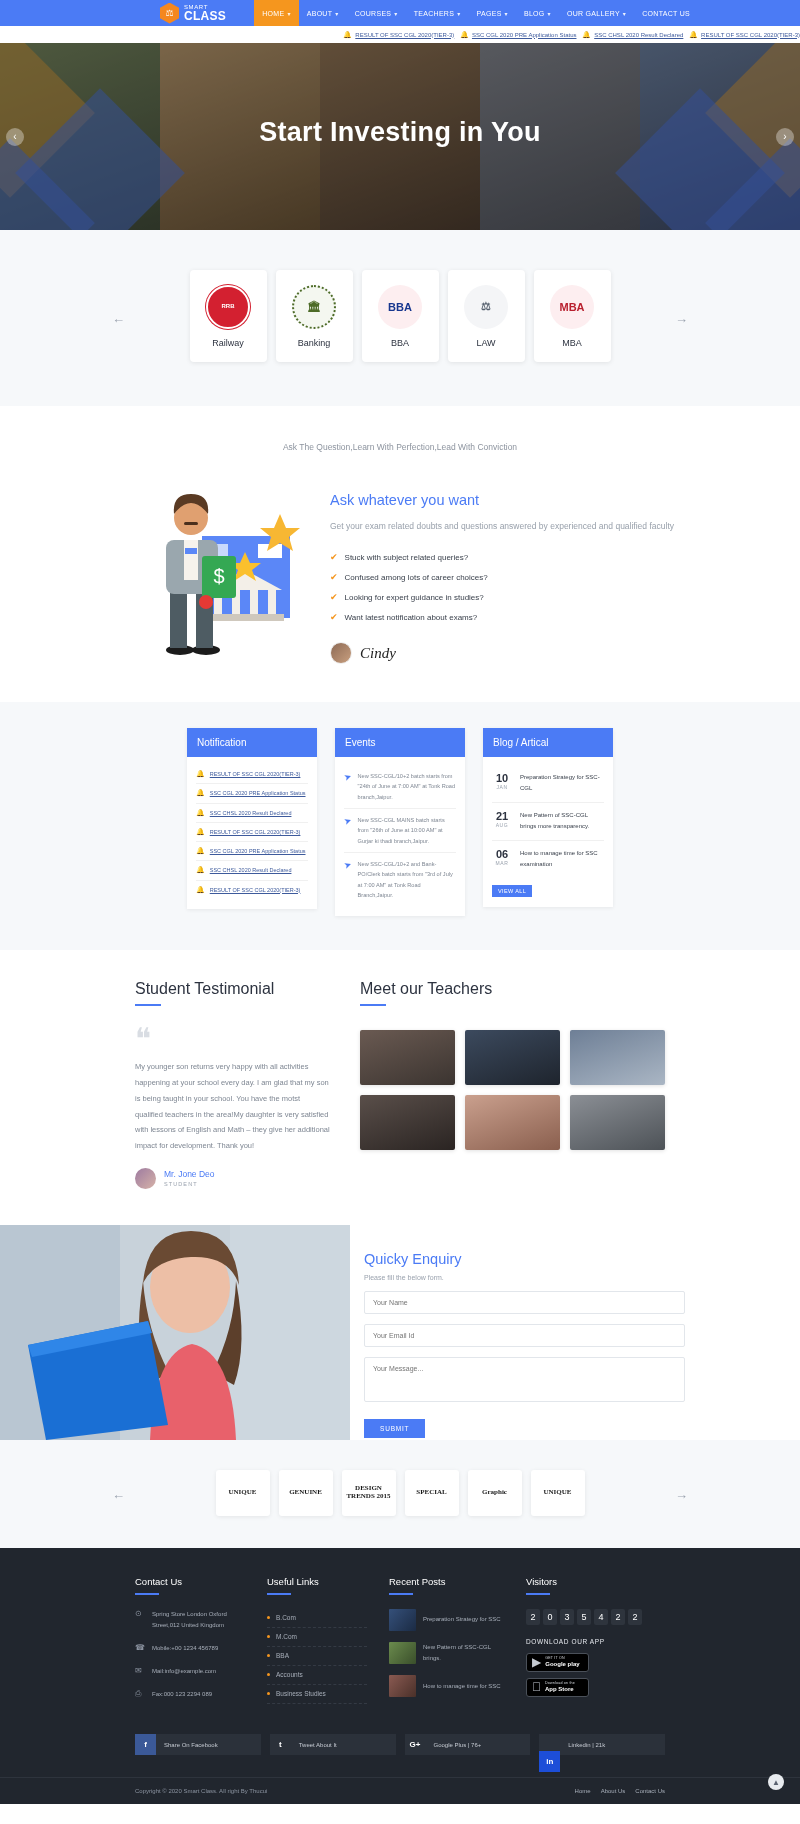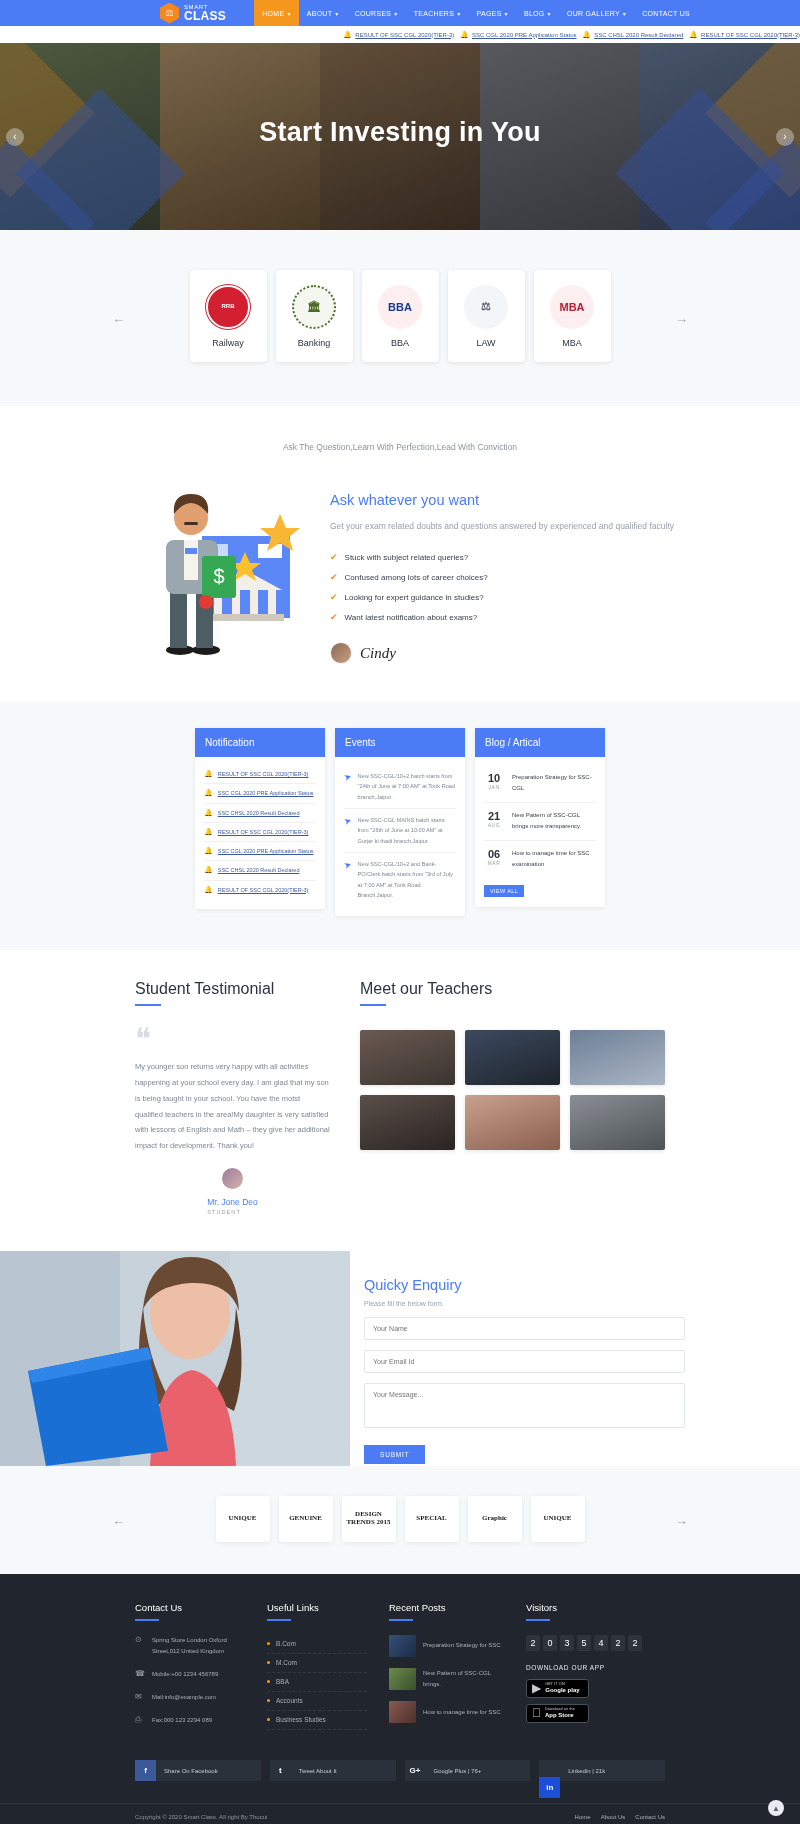--- a/index.html
+++ b/index.html
@@ -88,21 +88,21 @@
   .fac-p { font-size:8.5px; color:#98a0ab; line-height:1.9; margin-top:10px; }
   .fac-list { margin-top:18px; }
   .fac-li { display:flex; align-items:center; gap:7px; margin-bottom:10px; font-size:8px; color:#3a414c; }
   .tick { color:#f5961e; font-size:9px; }
   .fac-sign { display:flex; align-items:center; gap:8px; margin-top:20px; }
   .sign-av { width:22px; height:22px; border-radius:50%; background:linear-gradient(135deg,#8d6a55,#c99f7f); border:1px solid #eee; }
   .sign-img { font-family:"Liberation Serif", serif; font-style:italic; font-size:15px; color:#222; }
 
   
   .cards-sec { background:#f6f8fa; padding:26px 0 34px; }
-  .cards-row { display:flex; justify-content:center; gap:10px; align-items:flex-start; }
+  .cards-row { display:flex; justify-content:center; gap:18px; align-items:flex-start; }
   .card { width:130px; background:#fff; box-shadow:0 1px 4px rgba(0,0,0,.07); }
   .card-h { background:#4b7bf5; color:#fff; font-size:10px; padding:9px 10px; }
   .card-b { padding:8px 9px 10px; }
   .notif-li { display:flex; gap:5px; align-items:flex-start; padding:5px 0; border-bottom:1px solid #f0f0f0; }
   .notif-li:last-child { border-bottom:none; }
   .notif-li a { font-size:5.5px; color:#3d5a9c; text-decoration:underline; line-height:1.5; }
   .ev-li { display:flex; gap:6px; align-items:flex-start; padding:6px 0; border-bottom:1px solid #f0f0f0; }
   .ev-li:last-child { border-bottom:none; }
   .ev-ic { color:#4b7bf5; font-size:9px; transform:rotate(-20deg); flex:none; margin-top:1px; }
   .ev-tx { font-size:5.6px; color:#7f8793; line-height:1.85; }
@@ -117,21 +117,21 @@
 
   
   .test-sec { background:#fff; padding:30px 0 36px; }
   .test-row { display:flex; gap:30px; padding:0 135px; }
   .test-col { width:195px; }
   .teach-col { flex:1; }
   .blk-title { font-size:16px; color:#2d3340; font-weight:400; }
   .blk-ul { width:26px; height:2px; background:#4b7bf5; margin-top:6px; }
   .quote-mark { font-size:30px; color:#d9dde3; font-family:"Liberation Serif", serif; line-height:.7; margin-top:22px; }
   .quote-tx { font-size:7.5px; color:#7f8793; line-height:2.1; margin-top:10px; }
-  .t-author { display:flex; align-items:center; gap:8px; margin-top:14px;flex-direction:column; }
+  .t-author { display:flex; align-items:center; gap:8px; margin-top:14px; }
   .t-av { width:21px; height:21px; border-radius:50%; background:linear-gradient(135deg,#9d7aa0,#d7b3a8); }
   .t-name { font-size:8.5px; color:#4b7bf5; }
   .t-role { font-size:5.5px; color:#9aa2ae; letter-spacing:1.1px; margin-top:2px; }
   .teach-grid { display:grid; grid-template-columns:repeat(3,1fr); gap:10px; margin-top:24px; }
   .teach-cell { height:55px; border-radius:2px; box-shadow:0 1px 4px rgba(0,0,0,.12); }
   .tc1 { background:linear-gradient(160deg,#6a5a52,#3b3430); }
   .tc2 { background:linear-gradient(160deg,#3c4a5e,#1e242d); }
   .tc3 { background:linear-gradient(160deg,#6e7f96,#aab6c4); }
   .tc4 { background:linear-gradient(160deg,#5a4f4a,#2a2422); }
   .tc5 { background:linear-gradient(160deg,#caa08e,#8a5f4e); }

